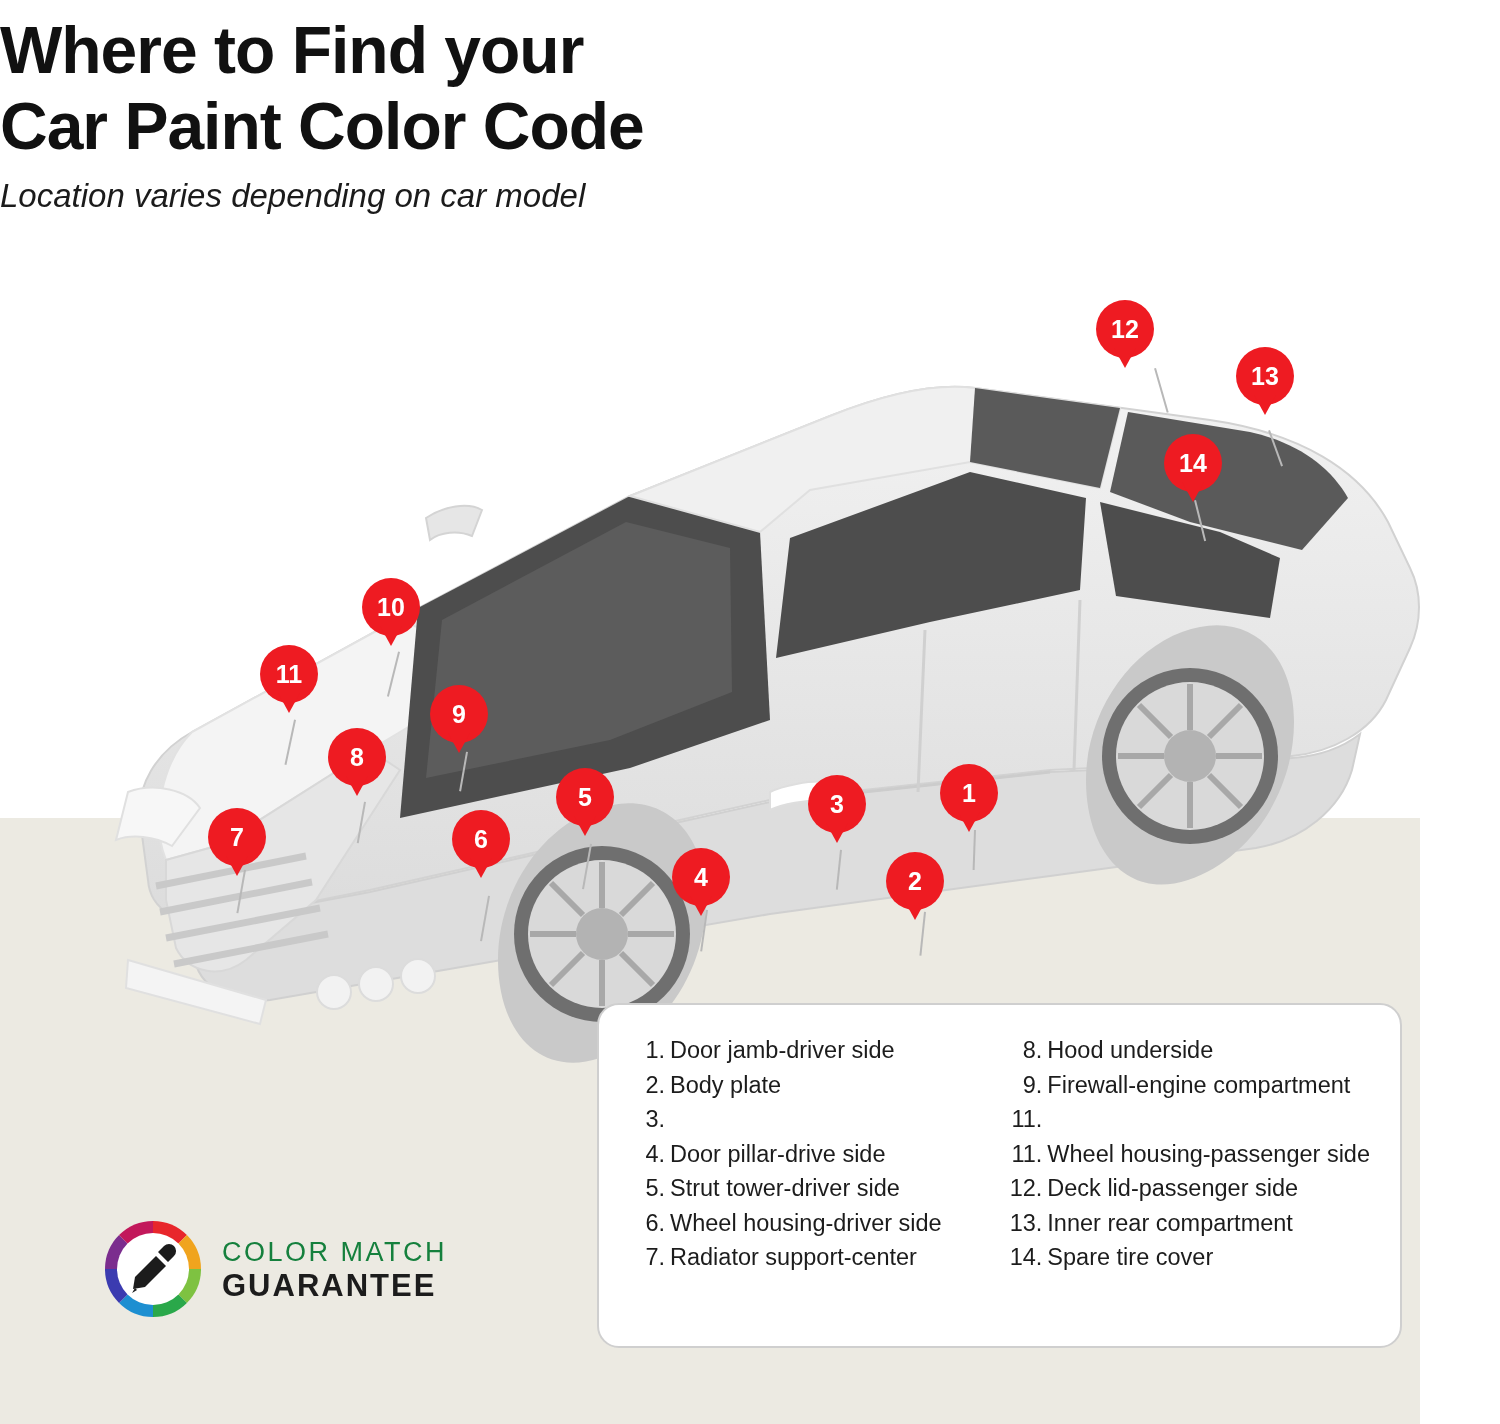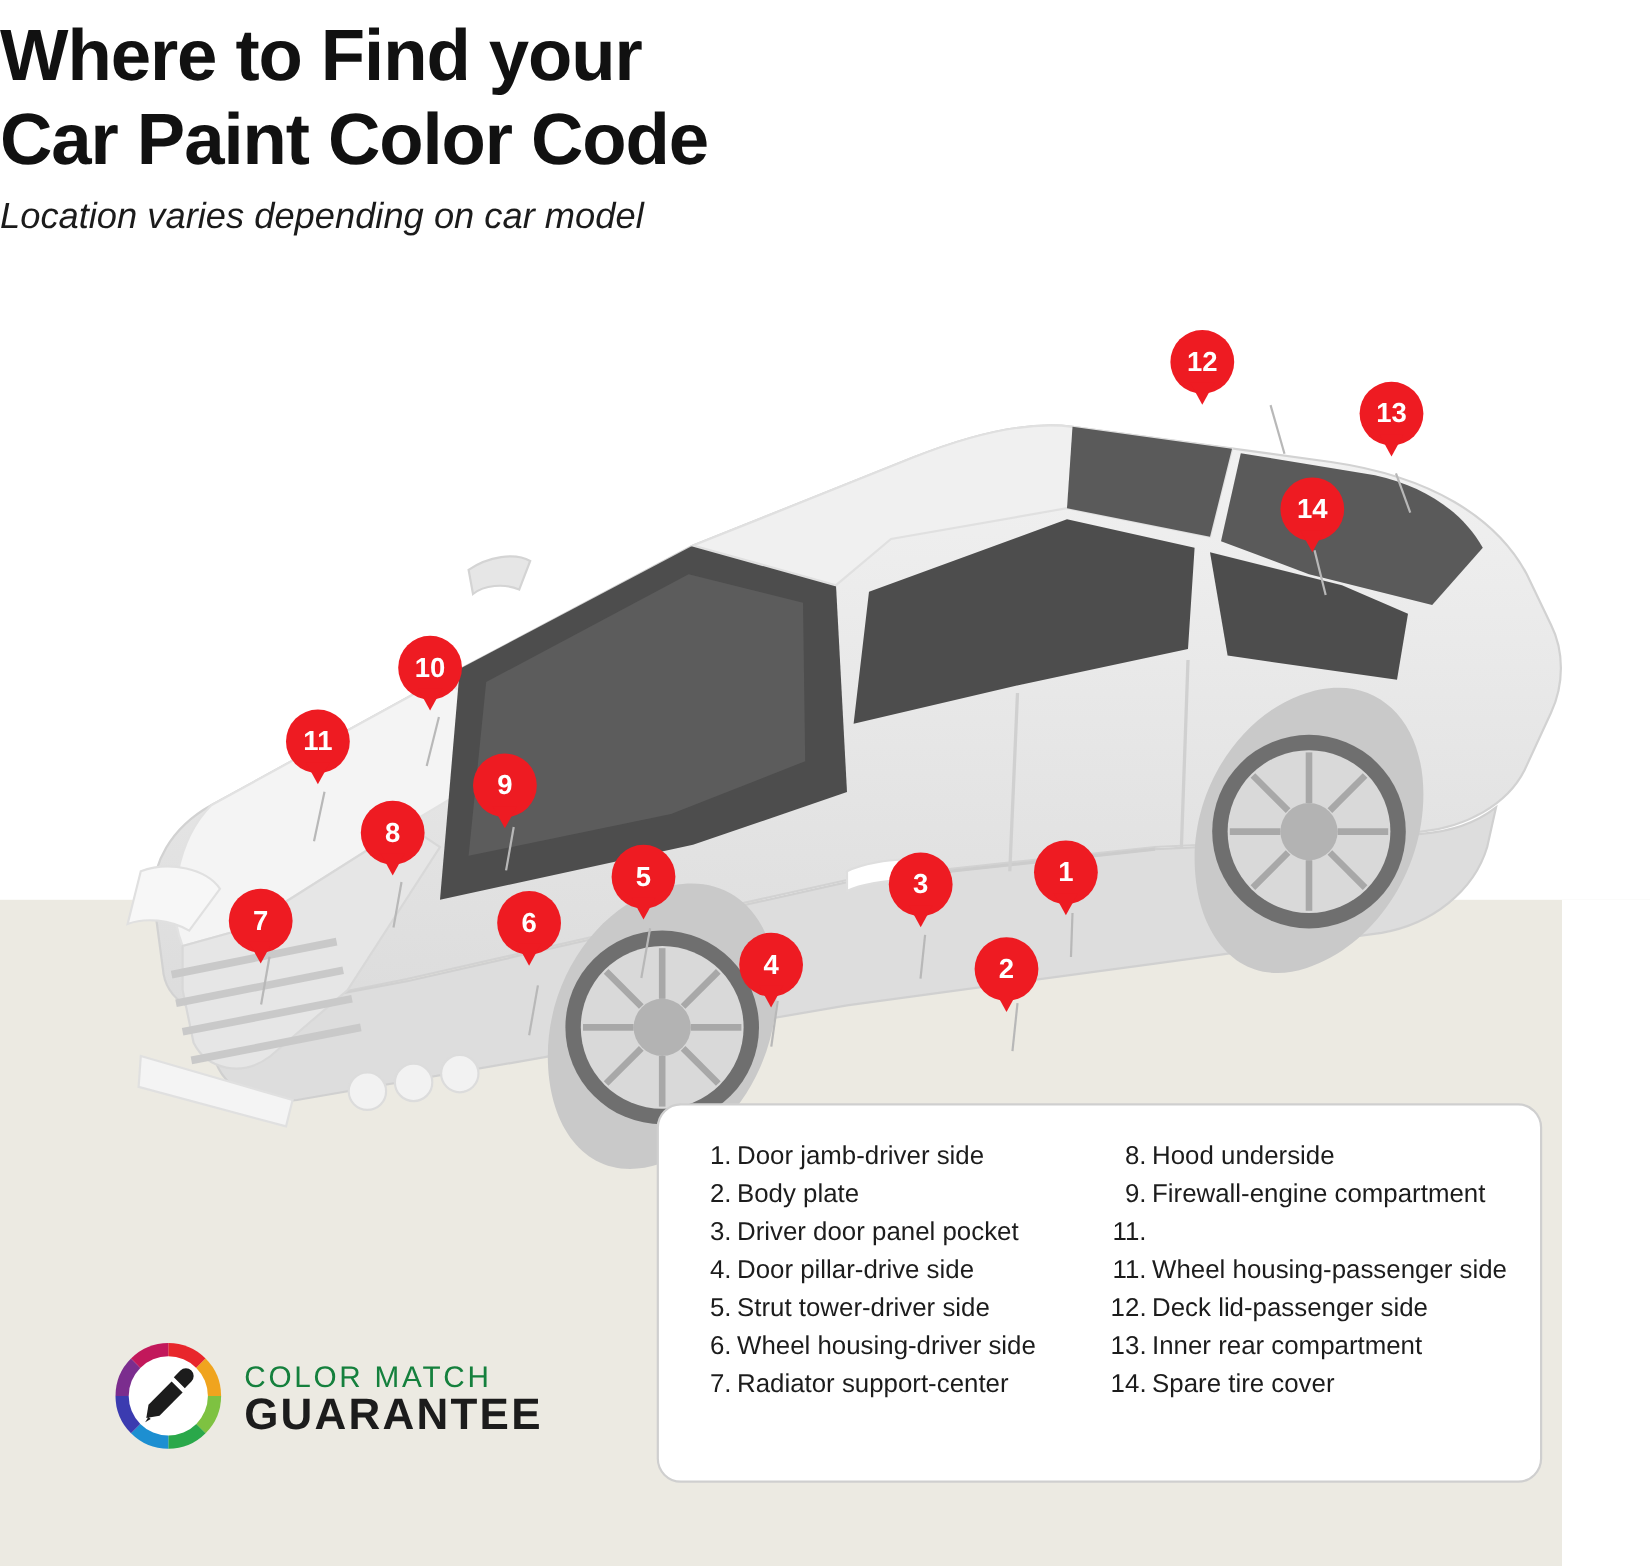--- a/index.html
+++ b/index.html
@@ -74,21 +74,21 @@
   }
   .legend-num{width:36px;text-align:right;padding-right:5px;flex:none;}
   .legend-col.right .legend-num{width:44px;}
   .legend-text{}
 
   
   .logo{position:absolute;left:100px;top:1216px;width:420px;height:110px;z-index:30;}
   .logo-mark{position:absolute;left:0;top:0;width:106px;height:106px;}
   .logo-text{position:absolute;left:122px;top:20px;}
   .logo-line1{font-size:27px;letter-spacing:2.5px;color:#15803d;line-height:32px;}
-  .logo-line2{font-size:40px;letter-spacing:2px;color:#1c1c1c;font-weight:bold;line-height:36px;}
+  .logo-line2{font-size:31px;letter-spacing:2px;color:#1c1c1c;font-weight:bold;line-height:36px;}
 </style>
 </head>
 <body>
 
 <div class="stage">
 
   <div class="ground"></div>
   <div class="ground-white-right"></div>
 
   <div class="header">
@@ -211,21 +211,21 @@
     <div class="leader" style="left:296px;top:502px;width:42px;transform:rotate(100deg);"></div>
     <div class="leader" style="left:522px;top:544px;width:46px;transform:rotate(100deg);"></div>
     <div class="leader" style="left:176px;top:570px;width:44px;transform:rotate(100deg);"></div>
     <div class="leader" style="left:420px;top:596px;width:46px;transform:rotate(100deg);"></div>
     <div class="leader" style="left:638px;top:610px;width:42px;transform:rotate(98deg);"></div>
     <div class="leader" style="left:772px;top:550px;width:40px;transform:rotate(96deg);"></div>
     <div class="leader" style="left:856px;top:612px;width:44px;transform:rotate(96deg);"></div>
     <div class="leader" style="left:906px;top:530px;width:40px;transform:rotate(92deg);"></div>
   </div>
 
-  <div class="pin" style="left:1064px;top:300px;">
+  <div class="pin" style="left:1096px;top:300px;">
     <span>12</span>
   </div>
   <div class="pin" style="left:1236px;top:347px;">
     <span>13</span>
   </div>
   <div class="pin" style="left:1164px;top:434px;">
     <span>14</span>
   </div>
   <div class="pin" style="left:362px;top:578px;">
     <span>10</span>
@@ -267,21 +267,20 @@
         <div class="legend-item">
           <span class="legend-num">1.</span>
           <span class="legend-text">Door jamb-driver side</span>
         </div>
         <div class="legend-item">
           <span class="legend-num">2.</span>
           <span class="legend-text">Body plate</span>
         </div>
         <div class="legend-item">
           <span class="legend-num">3.</span>
-          <span class="legend-text">Driver door panel pocket</span>
         </div>
         <div class="legend-item">
           <span class="legend-num">4.</span>
           <span class="legend-text">Door pillar-drive side</span>
         </div>
         <div class="legend-item">
           <span class="legend-num">5.</span>
           <span class="legend-text">Strut tower-driver side</span>
         </div>
         <div class="legend-item">

